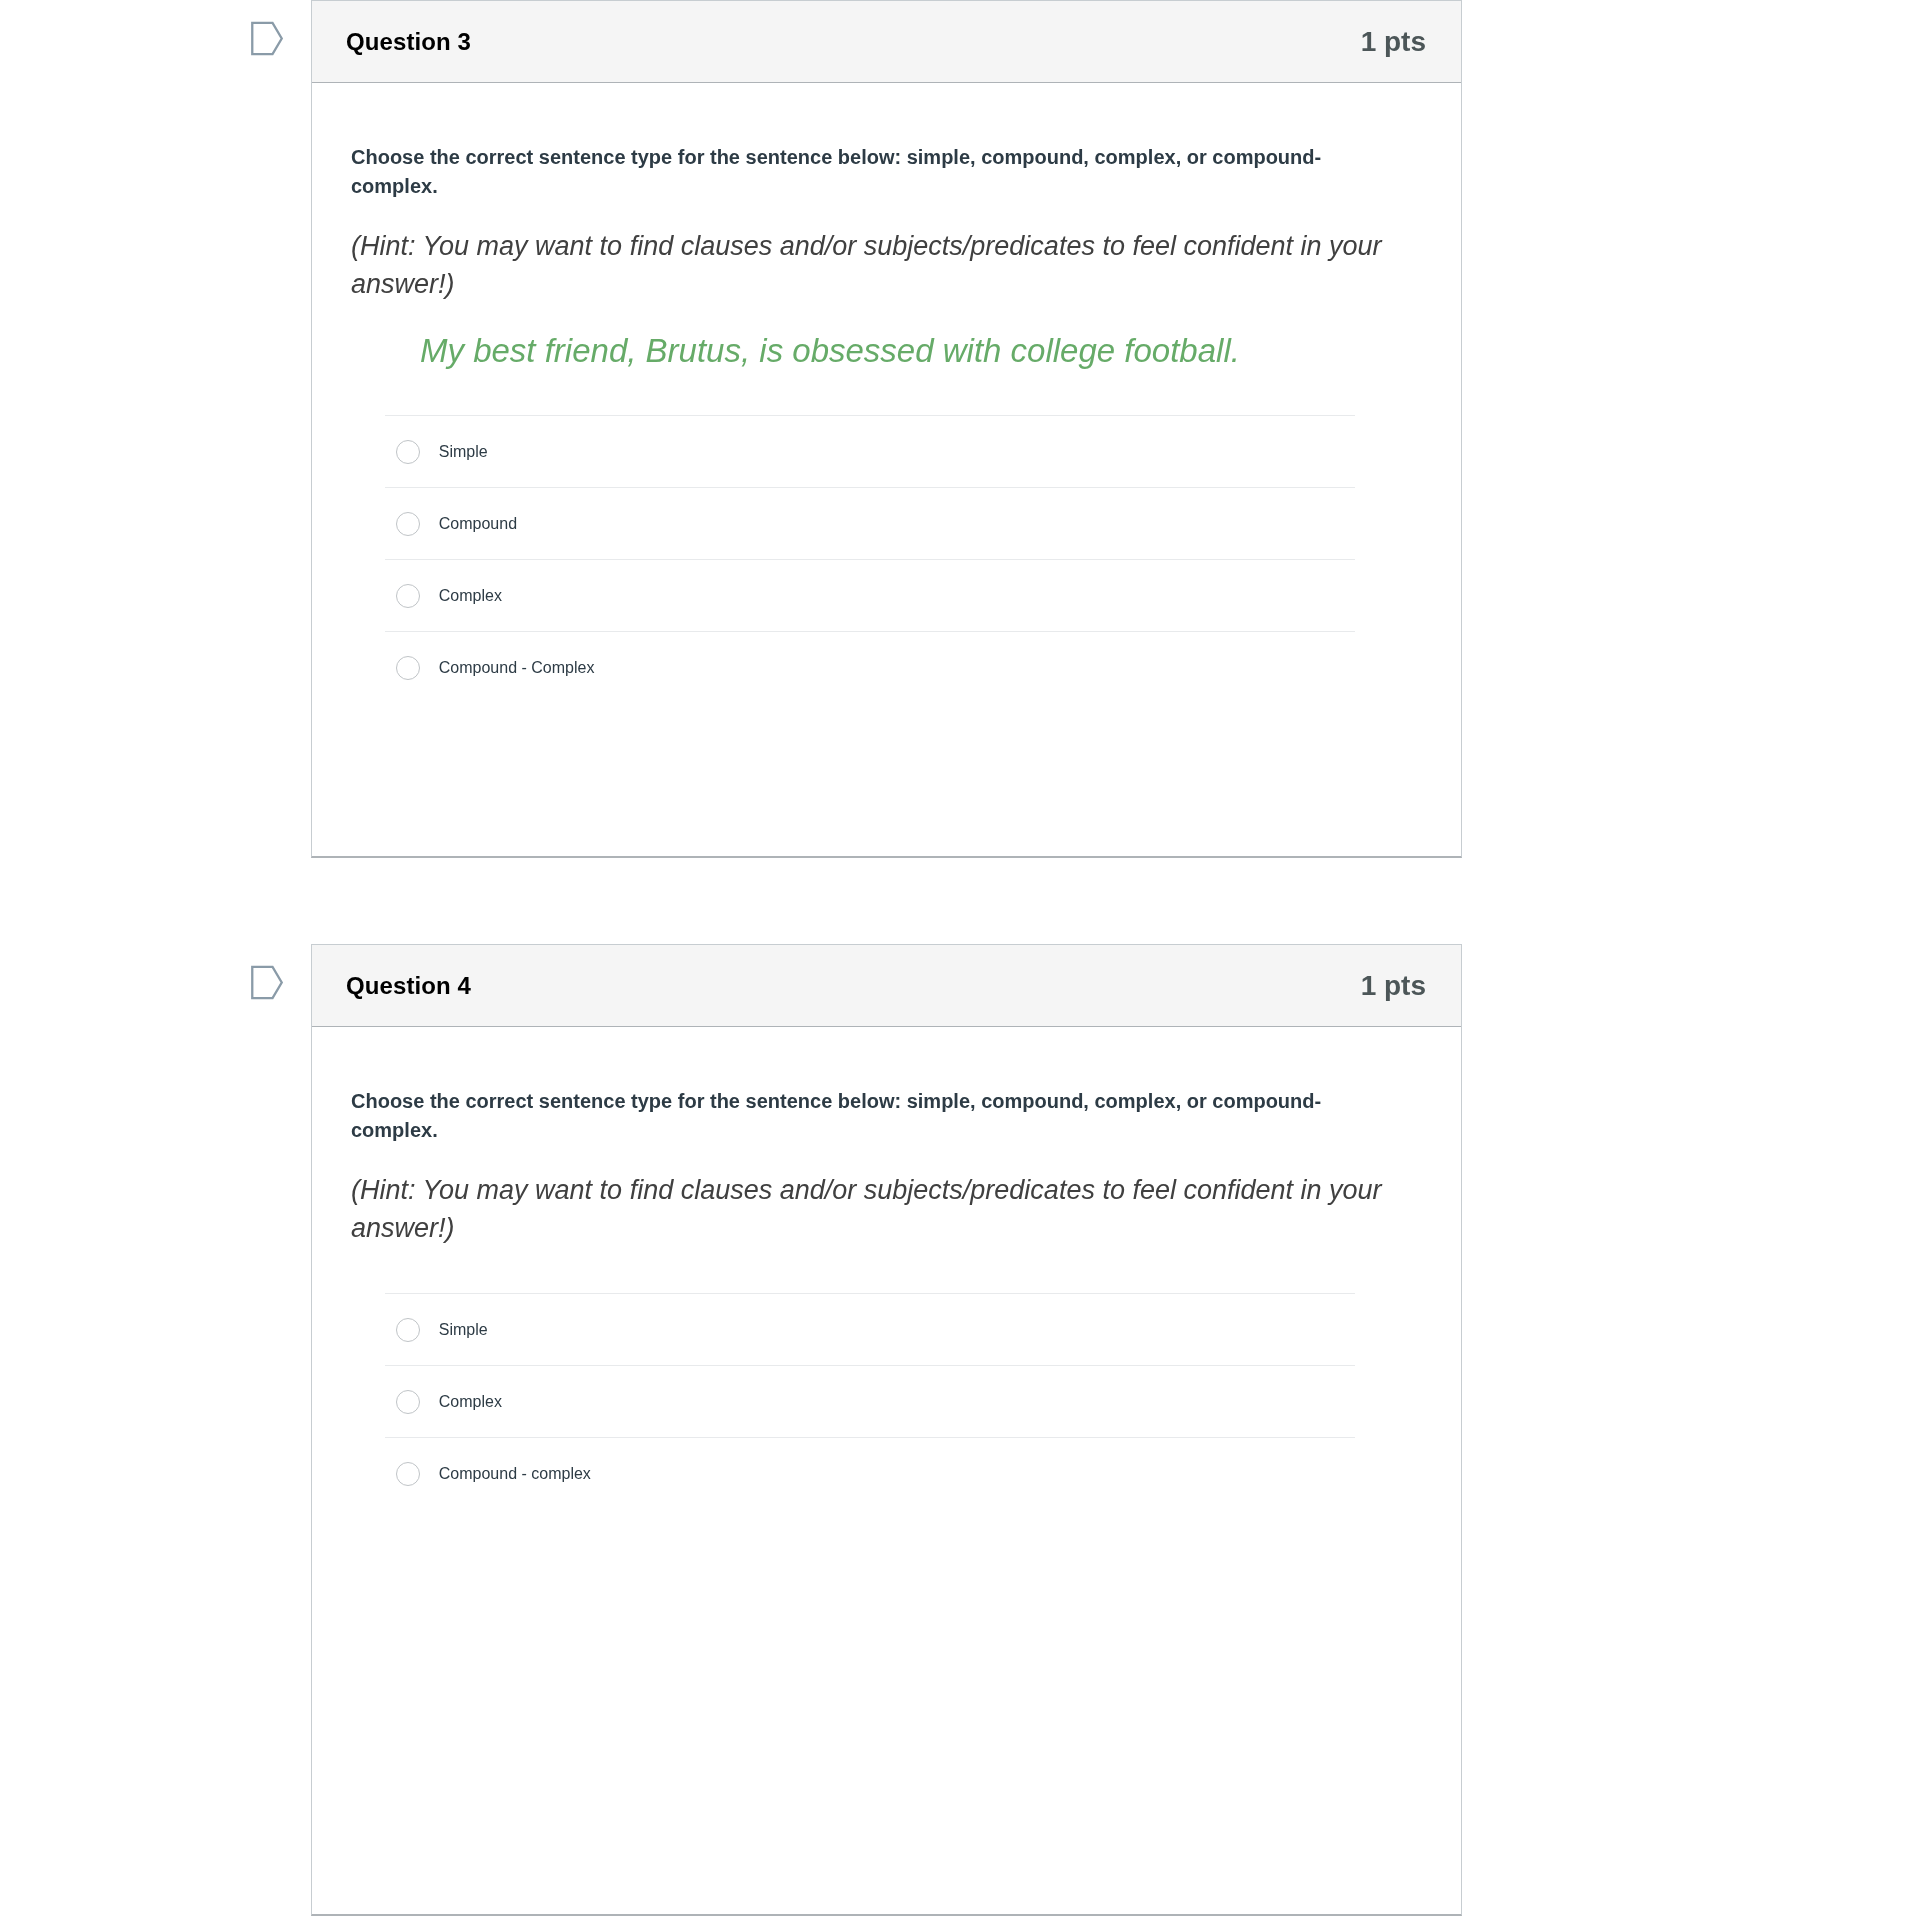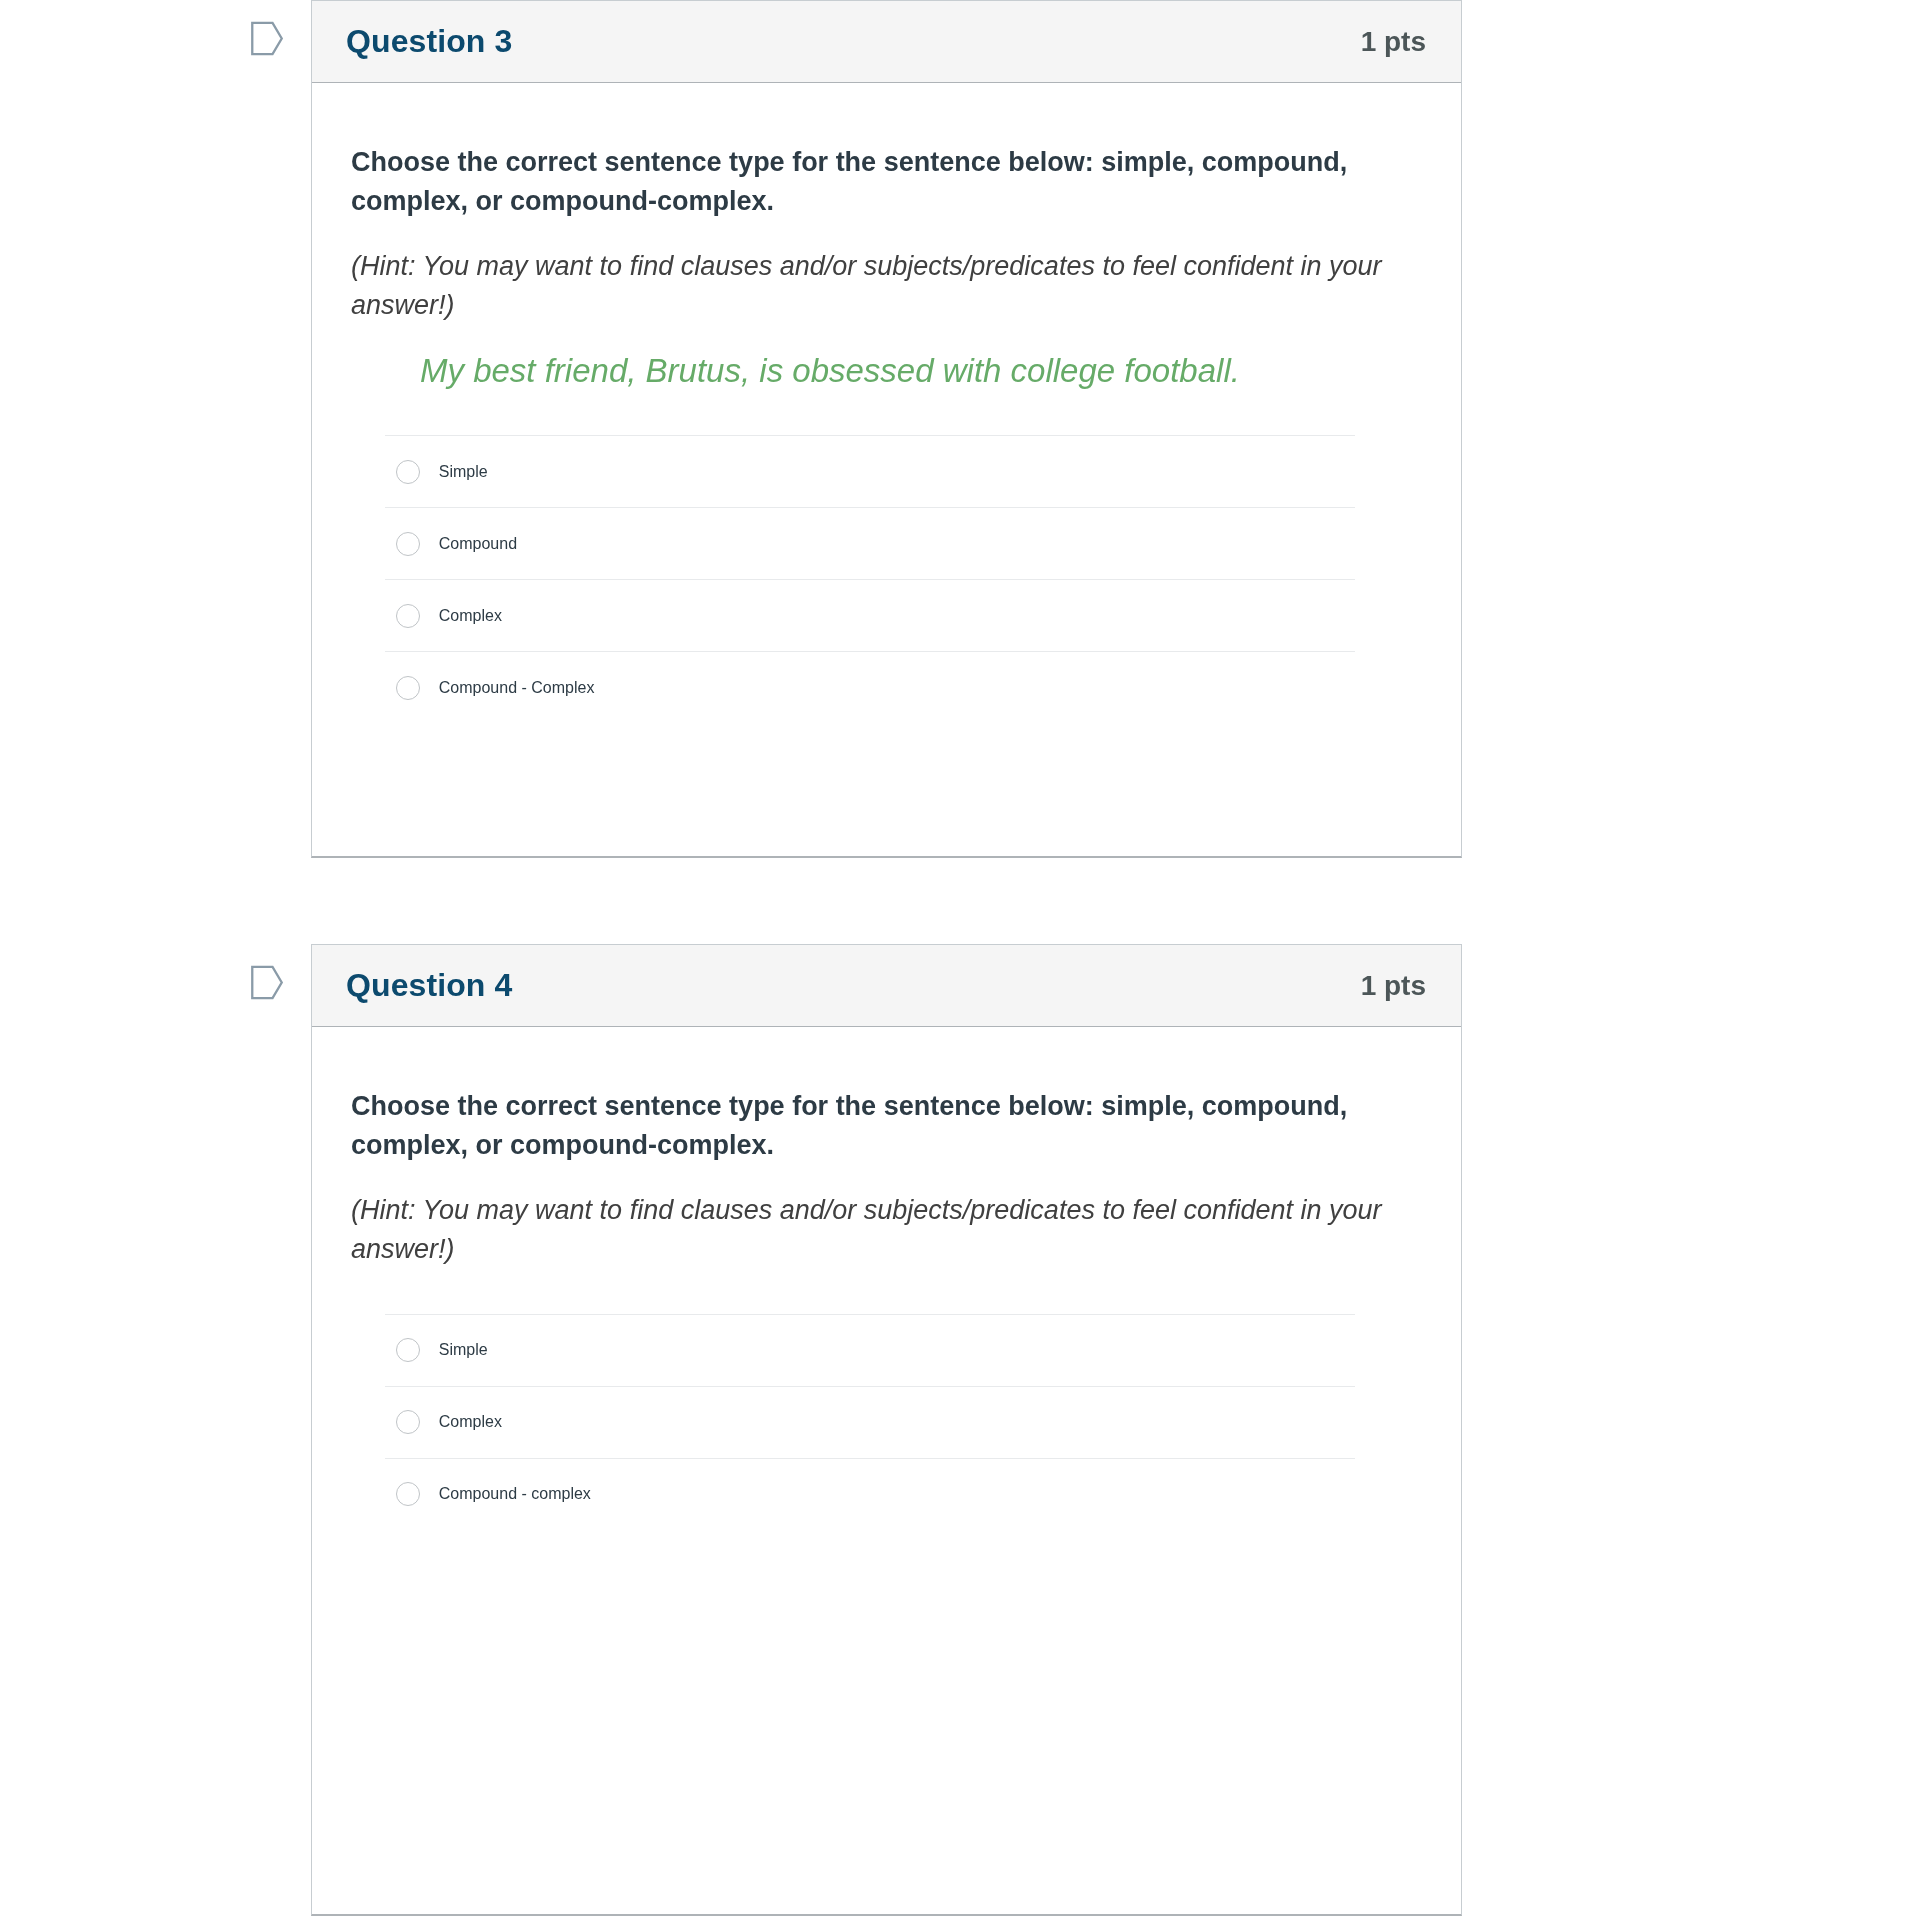--- a/index.html
+++ b/index.html
@@ -51,37 +51,37 @@
   .q-header {
     height: 82px;
     background: #f5f5f5;
     border-bottom: 1.9px solid #aeb3b7;
     display: flex;
     align-items: center;
     justify-content: space-between;
     padding: 0 35px 0 34px;
   }
   .q-title {
-    font-size: 32px;
+    font-size: 24px;
     font-weight: bold;
-    color: #0c4a6e;
+    color: #000000;
     letter-spacing: 0.1px;
   }
   .q-points {
     font-size: 28px;
     font-weight: bold;
     color: #4c5658;
   }
 
   .q-body {
     padding: 60px 58px 0 39px;
   }
 
   .q-prompt {
-    font-size: 27px;
+    font-size: 20px;
     line-height: 1.44;
     font-weight: bold;
     color: #2d3b45;
     max-width: 1053px;
   }
   .q-hint {
     margin-top: 26px;
     font-size: 27px;
     line-height: 1.44;
     font-style: italic;

